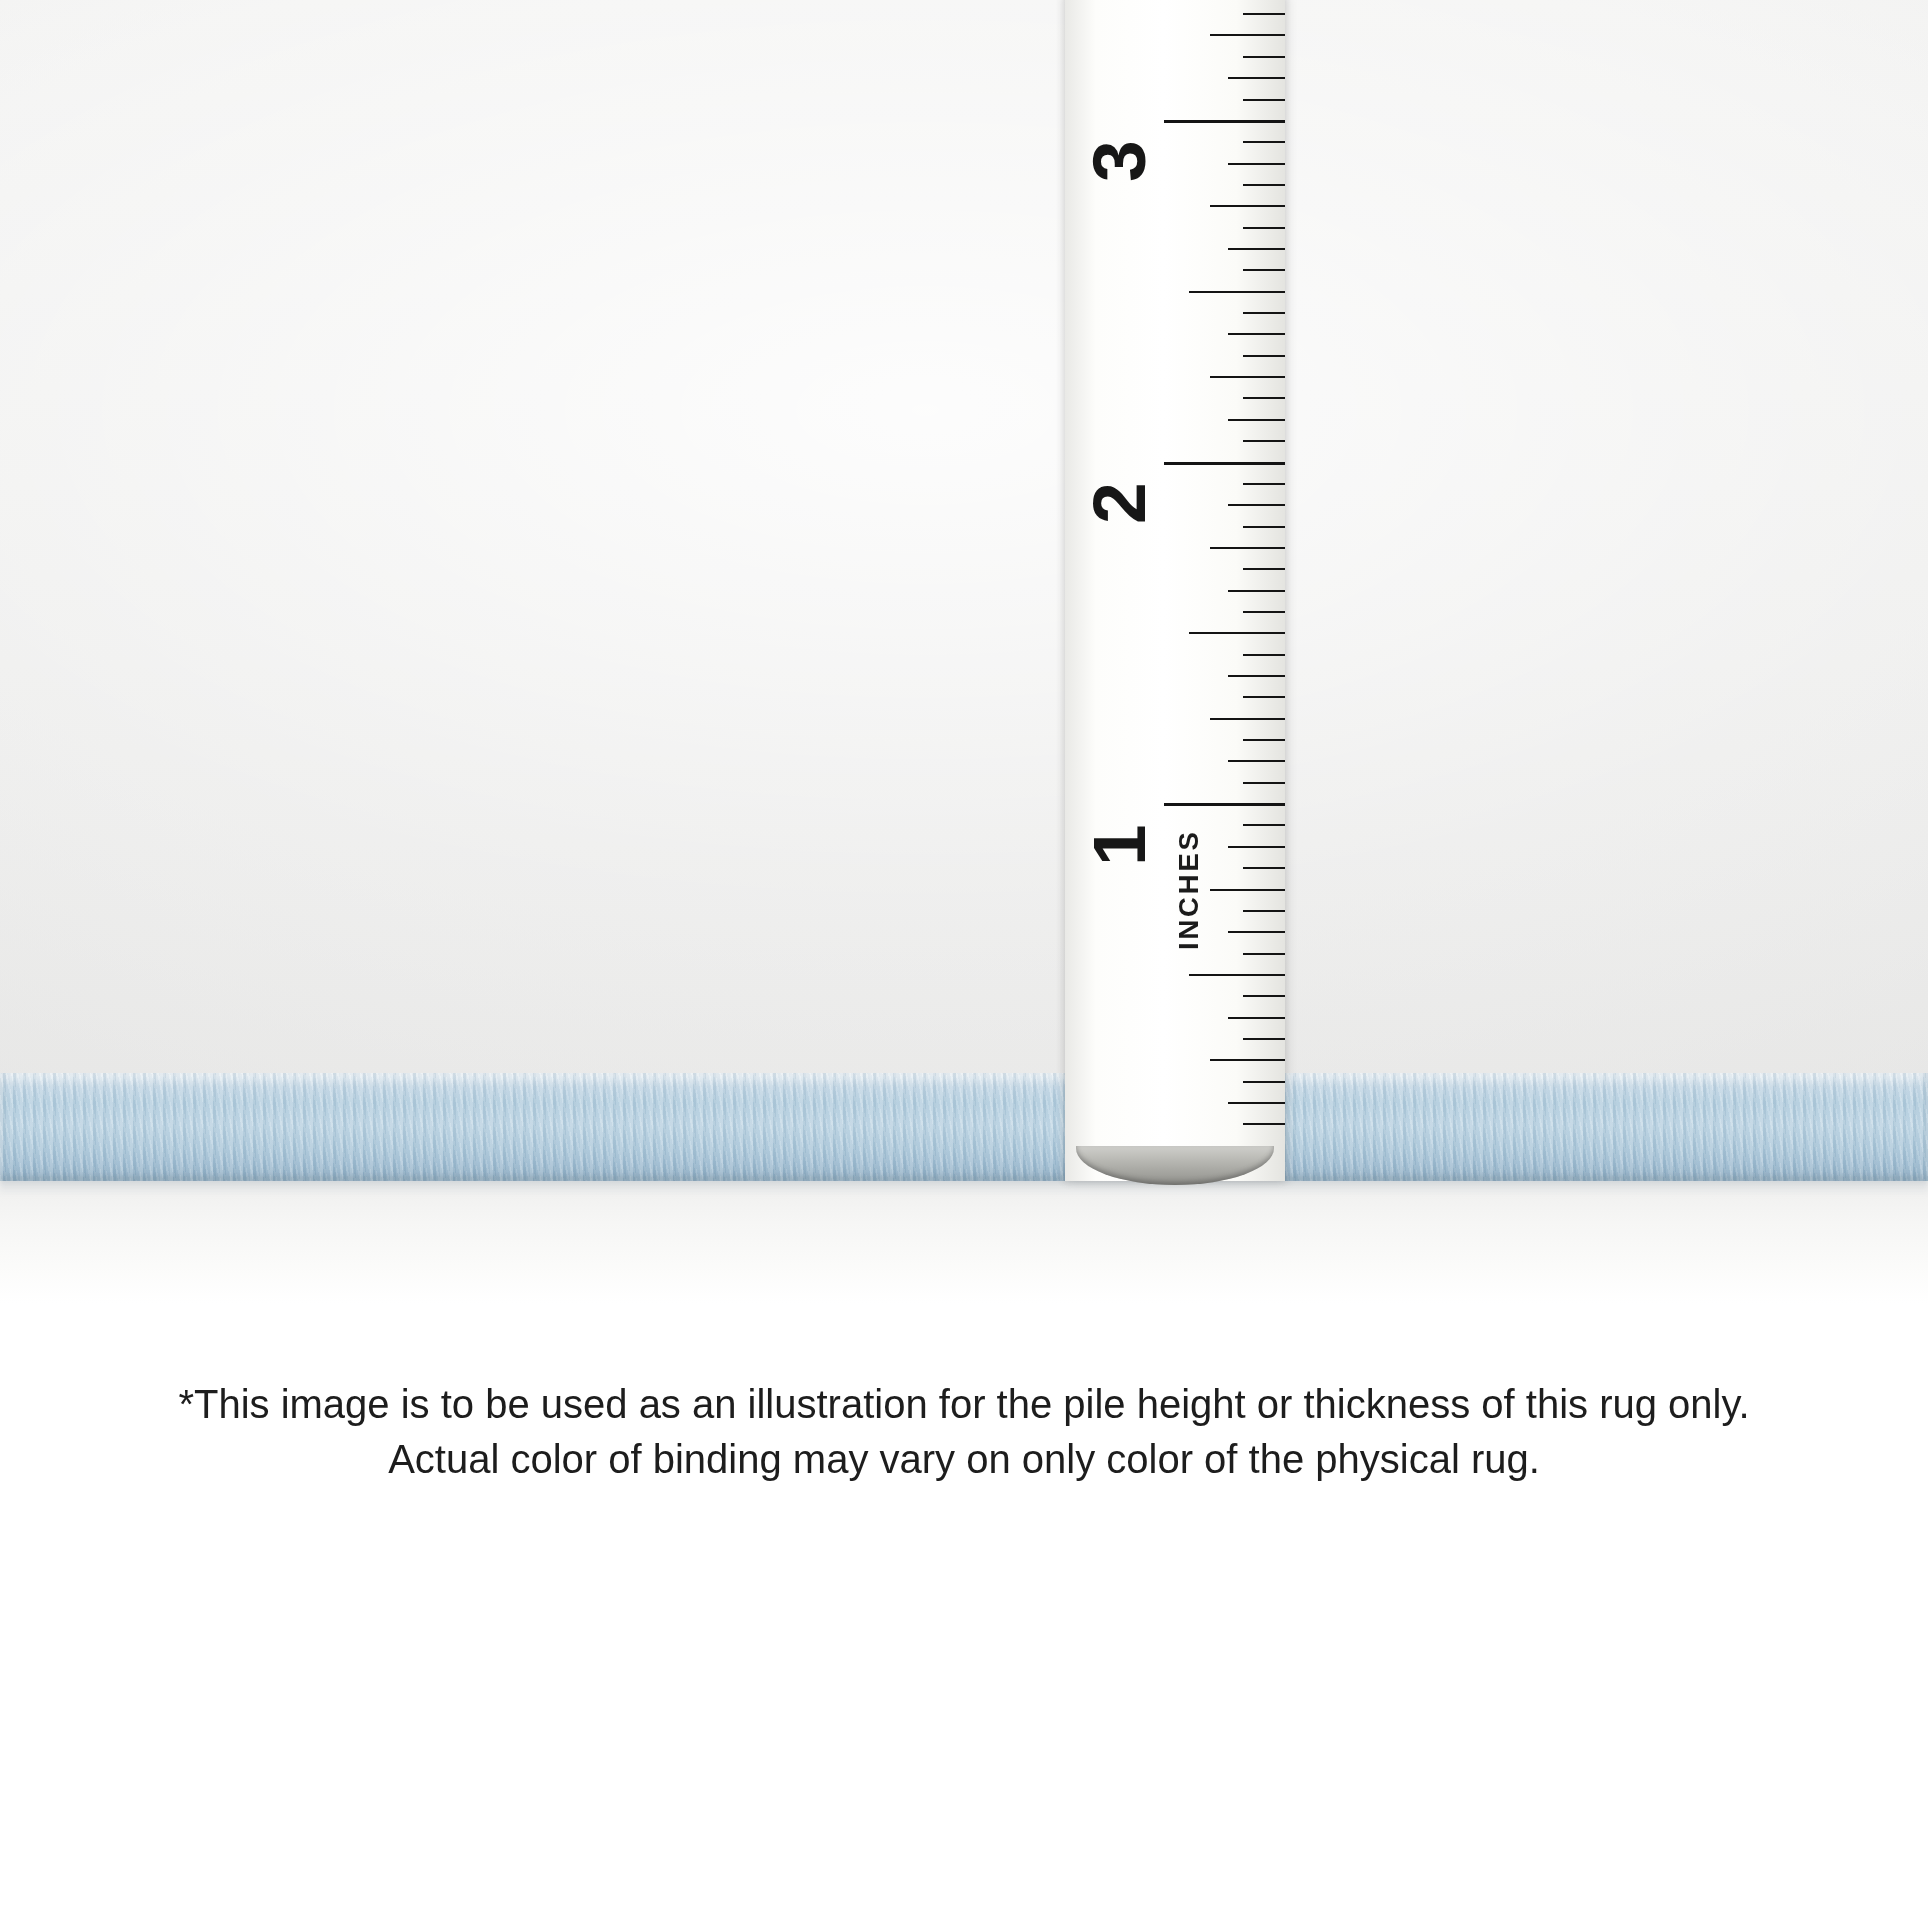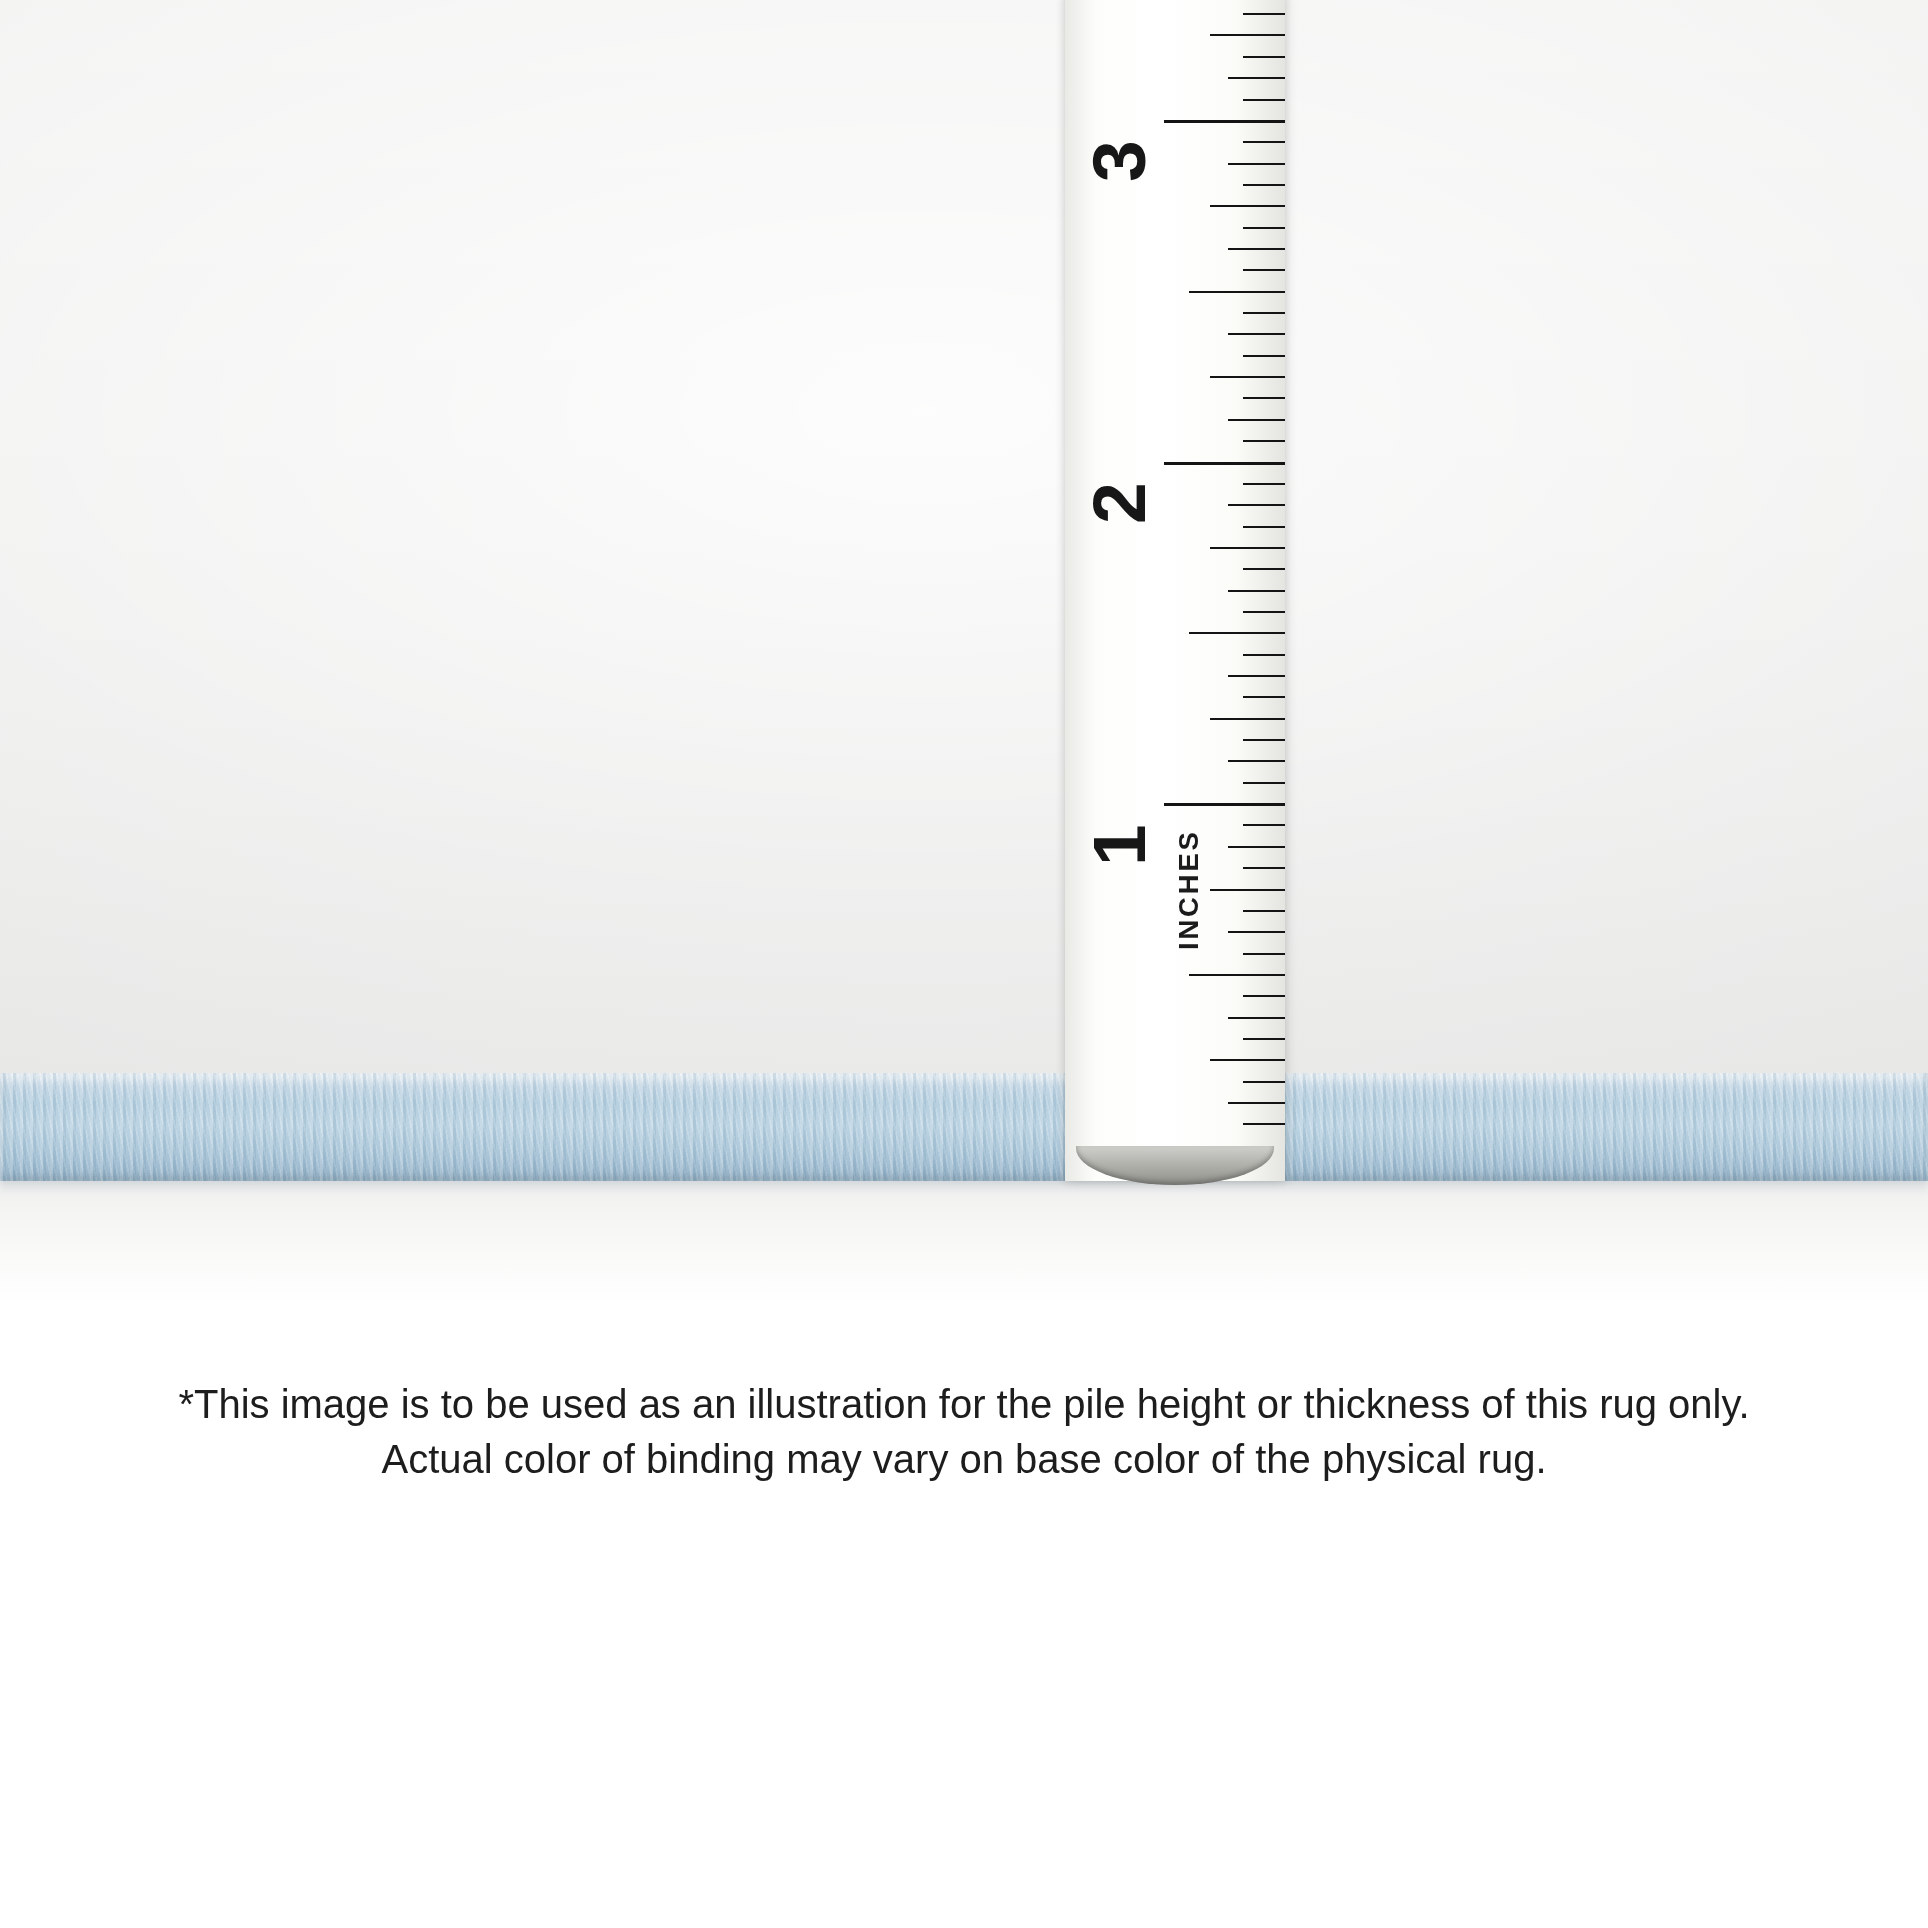--- a/index.html
+++ b/index.html
@@ -267,15 +267,15 @@
       <span class="num" style="top: 871px;">1</span>
       <span class="num" style="top: 529px;">2</span>
       <span class="num" style="top: 187px;">3</span>
     </div>
   <div class="ruler-tip"></div>
 
 </div>
 
 <div class="caption">
   <span class="line">*This image is to be used as an illustration for the pile height or thickness of this rug only.</span>
-  <span class="line">Actual color of binding may vary on base color of the physical rug.</span>
+  <span class="line">Actual color of binding may vary on only color of the physical rug.</span>
 </div>
 
 
 </body></html>

